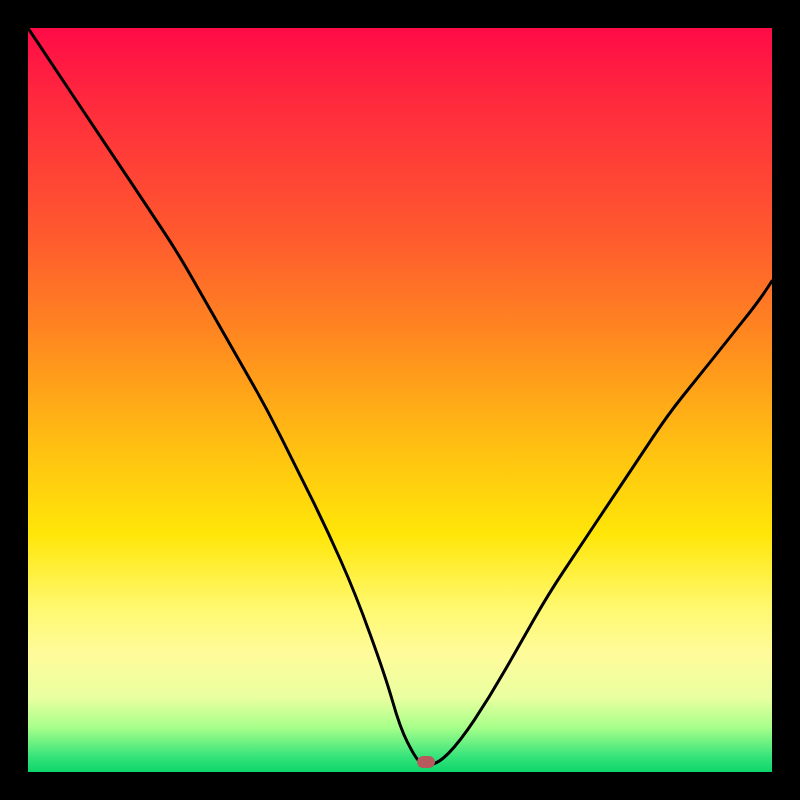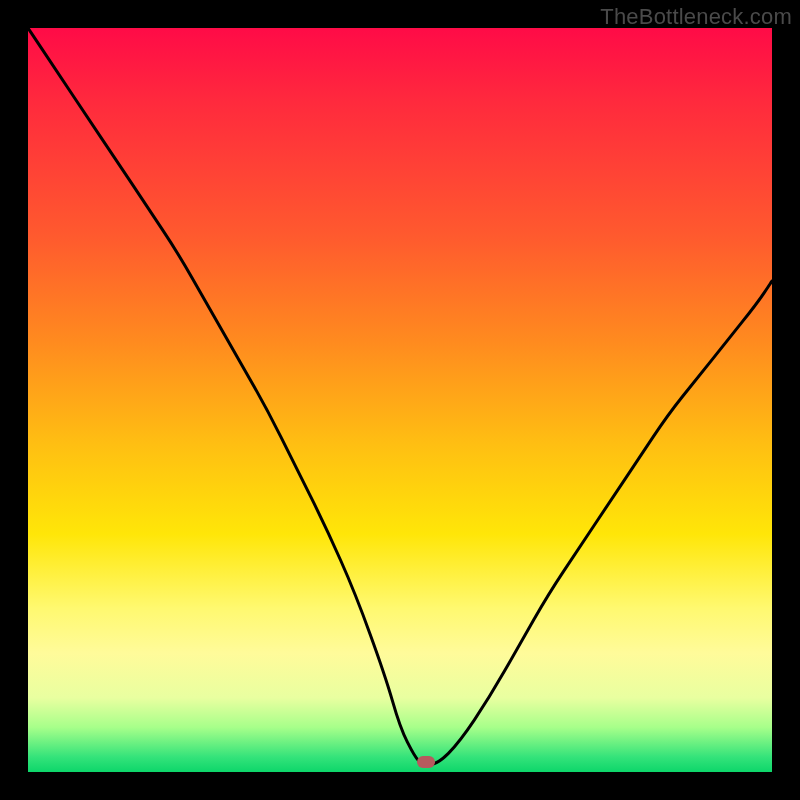--- a/index.html
+++ b/index.html
@@ -80,14 +80,13 @@
   <div class="plot-area">
     <div class="gradient-fill"></div>
 
     <svg class="plot-svg" viewBox="0 0 744 744" preserveAspectRatio="none">
       <path id="bottleneck-path" fill="none" stroke="#000000" stroke-width="3" stroke-linejoin="round" stroke-linecap="round" d="M 0.0 0.0 Q 0.0 0.0 14.9 22.3 Q 29.8 44.6 44.6 67.0 Q 59.5 89.3 74.4 111.6 Q 89.3 133.9 104.2 156.2 Q 119.0 178.6 133.9 200.9 Q 148.8 223.2 163.7 249.2 Q 178.6 275.3 193.4 301.3 Q 208.3 327.4 223.2 353.4 Q 238.1 379.4 253.0 409.2 Q 267.8 439.0 282.7 468.7 Q 297.6 498.5 312.5 532.0 Q 327.4 565.4 342.2 606.4 Q 357.1 647.3 364.6 673.3 Q 372.0 699.4 379.4 714.2 Q 386.9 729.1 390.6 732.8 Q 394.3 736.6 401.8 736.6 Q 409.2 736.6 420.4 725.4 Q 431.5 714.2 446.4 691.9 Q 461.3 669.6 476.2 643.6 Q 491.0 617.5 505.9 591.5 Q 520.8 565.4 535.7 543.1 Q 550.6 520.8 565.4 498.5 Q 580.3 476.2 595.2 453.8 Q 610.1 431.5 625.0 409.2 Q 639.8 386.9 654.7 368.3 Q 669.6 349.7 684.5 331.1 Q 699.4 312.5 714.2 293.9 Q 729.1 275.3 736.6 264.1 T 744.0 253.0"></path>
     </svg>
 
     <div class="marker" id="min-marker" style="left: 53.5%; top: 98.7%; background: rgb(182, 90, 94);"></div>
   </div>
 
-  <div class="watermark">TheBottleneck.com</div>
 </div>
 
 </body></html>

